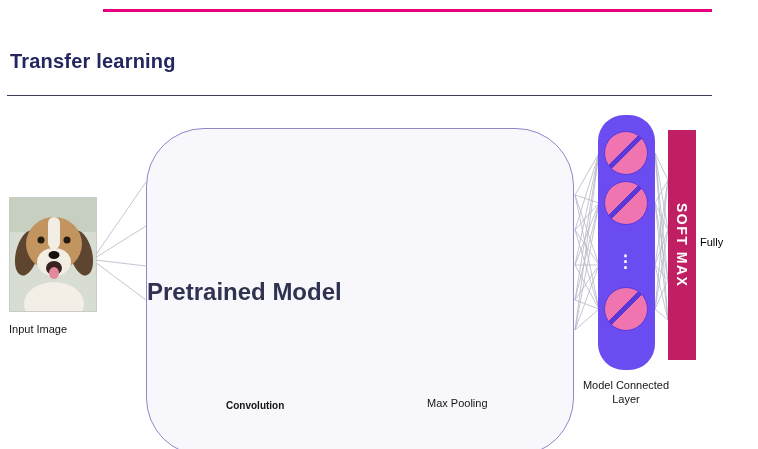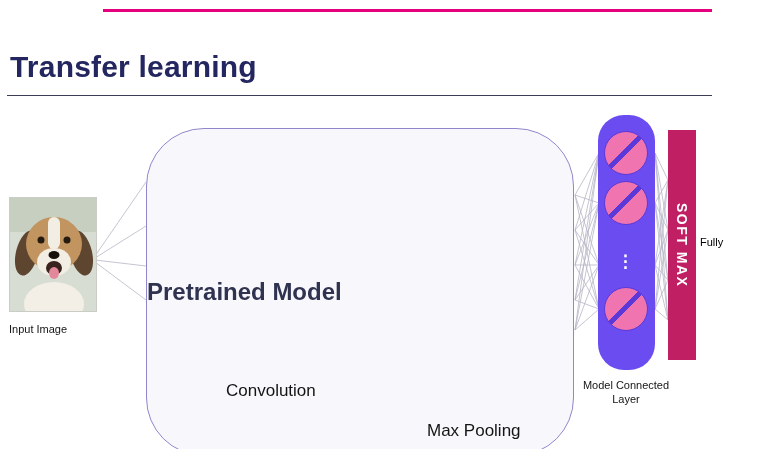--- a/index.html
+++ b/index.html
@@ -16,21 +16,21 @@
   .accent-top {
     position: absolute;
     left: 103px; top: 9px;
     width: 609px; height: 3px;
     background: var(--accent-pink, #e6007e);
   }
 
   .title {
     position: absolute;
     left: 10px; top: 50px;
-    font-size: 30px;
+    font-size: 20px;
     font-weight: bold;
     color: var(--title-navy, #23265f);
     letter-spacing: 0.2px;
   }
 
   .title-rule {
     position: absolute;
     left: 7px; top: 95px;
     width: 705px; height: 1px;
     background: #3a3d55;
@@ -143,31 +143,31 @@
 
   .output-label {
     position: absolute;
     left: 700px; top: 236px;
     font-size: 11px;
     color: #000000;
   }
 
   .conv-label {
     position: absolute;
-    left: 226px; top: 381px;
-    font-size: 17px;
-    color: #141414;
+    left: 226px; top: 400px;
+    font-size: 10px;
+    color: #141414;
+    font-weight: bold;
   }
 
   .pool-label {
     position: absolute;
     left: 427px; top: 397px;
-    font-size: 17px;
-    color: #141414;
-    margin-top: 24px;
+    font-size: 11px;
+    color: #141414;
   }
 </style>
 </head>
 <body>
 
 <div class="slide">
 
   <div class="accent-top"></div>
 
   <h1 class="title">Transfer learning</h1>

